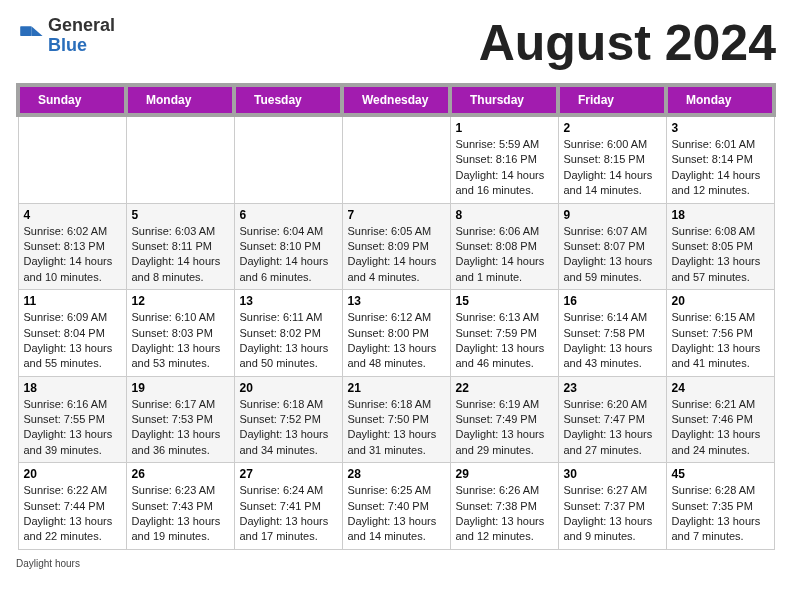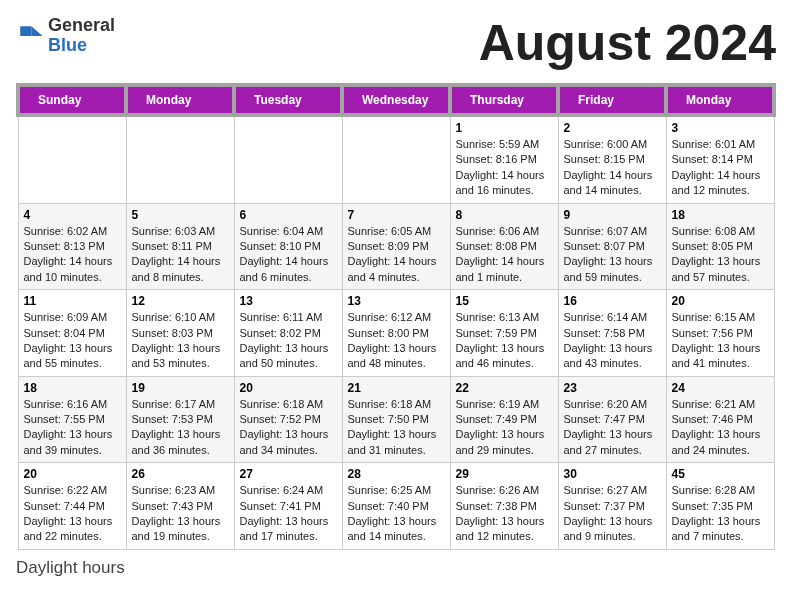--- a/index.html
+++ b/index.html
@@ -82,21 +82,21 @@
     .day-info {
       font-size: 11px;
       color: #222;
       line-height: 1.4;
     }
     .empty-cell {
       background: #fff !important;
     }
     .footer-note {
       margin-top: 8px;
-      font-size: 17px;
+      font-size: 10px;
       color: #444;
     }
   </style>
 </head>
 <body>
 
 <div class="header-section">
   <div class="logo">
     <svg class="logo-icon" viewBox="0 0 40 40">
       <polygon points="22,6 38,20 22,20" fill="#2a6ebb"></polygon>

